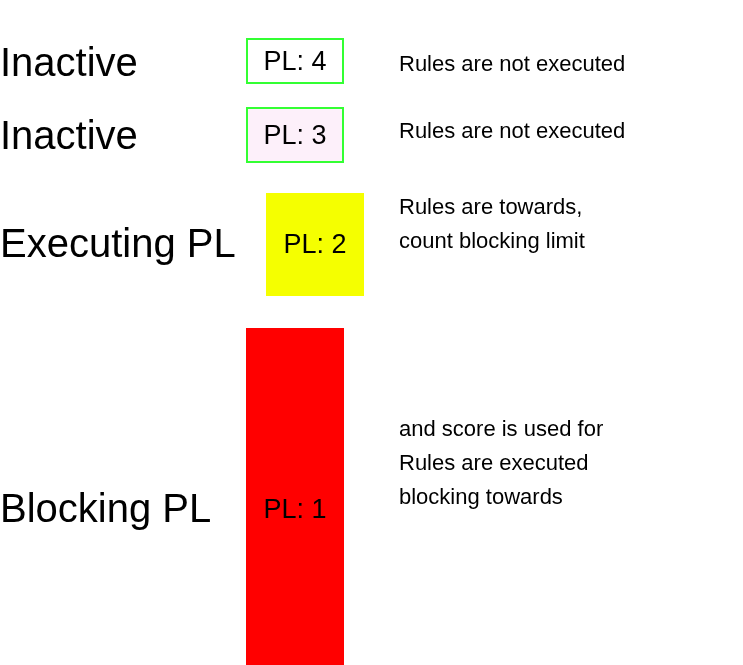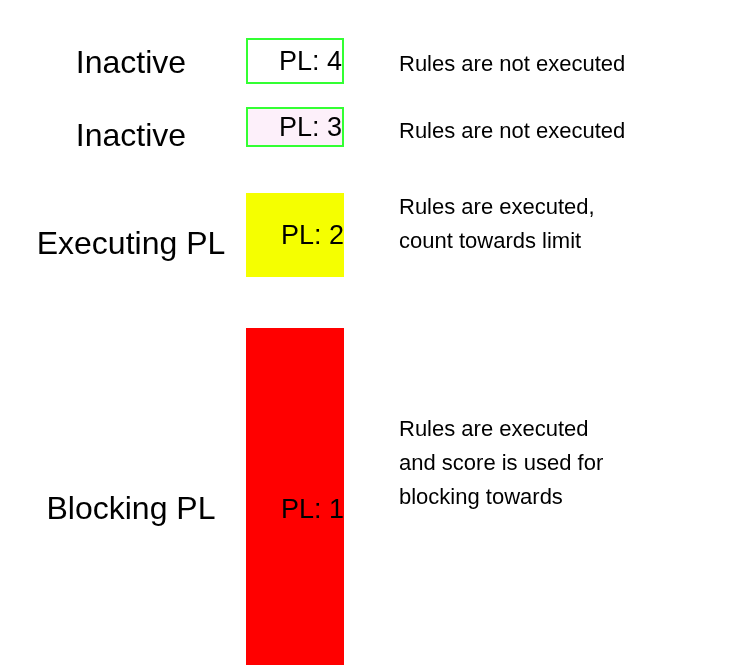--- a/index.html
+++ b/index.html
@@ -13,56 +13,55 @@
     height: 665px;
     background: #ffffff;
     font-family: "Liberation Sans", sans-serif;
     color: #000000;
     overflow: hidden;
   }
   .label {
     position: absolute;
     left: 0;
     width: 214px;
-    text-align: center;
-    font-size: 32px;
+    text-align: left;
+    font-size: 40px;
     line-height: 31px;
     white-space: nowrap;
-    padding-left: 24px;
   }
   .box {
     position: absolute;
     left: 246px;
     width: 98px;
     box-sizing: border-box;
     display: flex;
     align-items: center;
-    justify-content: flex-end;
+    justify-content: center;
   }
   .box-label {
     font-size: 27px;
     line-height: 27px;
     white-space: nowrap;
   }
   .desc {
     position: absolute;
     left: 399px;
     font-size: 22px;
     line-height: 34px;
     white-space: nowrap;
   }
   
   .l1 { top: 47px; }
   .l2 { top: 120px; }
   .l3 { top: 228px; }
   .l4 { top: 453px; margin-top: 40px; }
 
   .b4 { top: 38px;  height: 46px;  border: 2px solid; }
-  .b3 { top: 107px; height: 40px;  border: 2px solid; }
-  .b2 { top: 193px; height: 84px; }
+  .b3 { top: 107px; height: 56px;  border: 2px solid; }
+  .b2 { top: 193px; height: 103px; margin-left: 20px; }
   .b1 { top: 328px; height: 362px; }
 
   .d1 { top: 47px; }
   .d2 { top: 114px; }
   .d3 { top: 190px; }
   .d4 { top: 412px; }
 </style>
 </head>
 <body>
 
@@ -78,27 +77,27 @@
   <div class="box b3" style="background-color: rgb(253, 240, 250); border-color: rgb(51, 255, 51);">
     <span class="box-label">PL: 3</span>
   </div>
   <div class="desc d2">Rules are not executed</div>
 
   <div class="label l3">Executing PL</div>
   <div class="box b2" style="background-color: rgb(245, 255, 0);">
     <span class="box-label">PL: 2</span>
   </div>
   <div class="desc d3">
-    <div>Rules are executed,</div>
-    <div>count towards limit</div>
+    <div>Rules are towards,</div>
+    <div>count blocking limit</div>
   </div>
 
   <div class="label l4">Blocking PL</div>
   <div class="box b1" style="background-color: rgb(255, 0, 0);">
     <span class="box-label">PL: 1</span>
   </div>
   <div class="desc d4">
+    <div>and score is used for</div>
     <div>Rules are executed</div>
-    <div>and score is used for</div>
     <div>blocking towards</div>
   </div>
 
 </div>
 
 </body></html>

